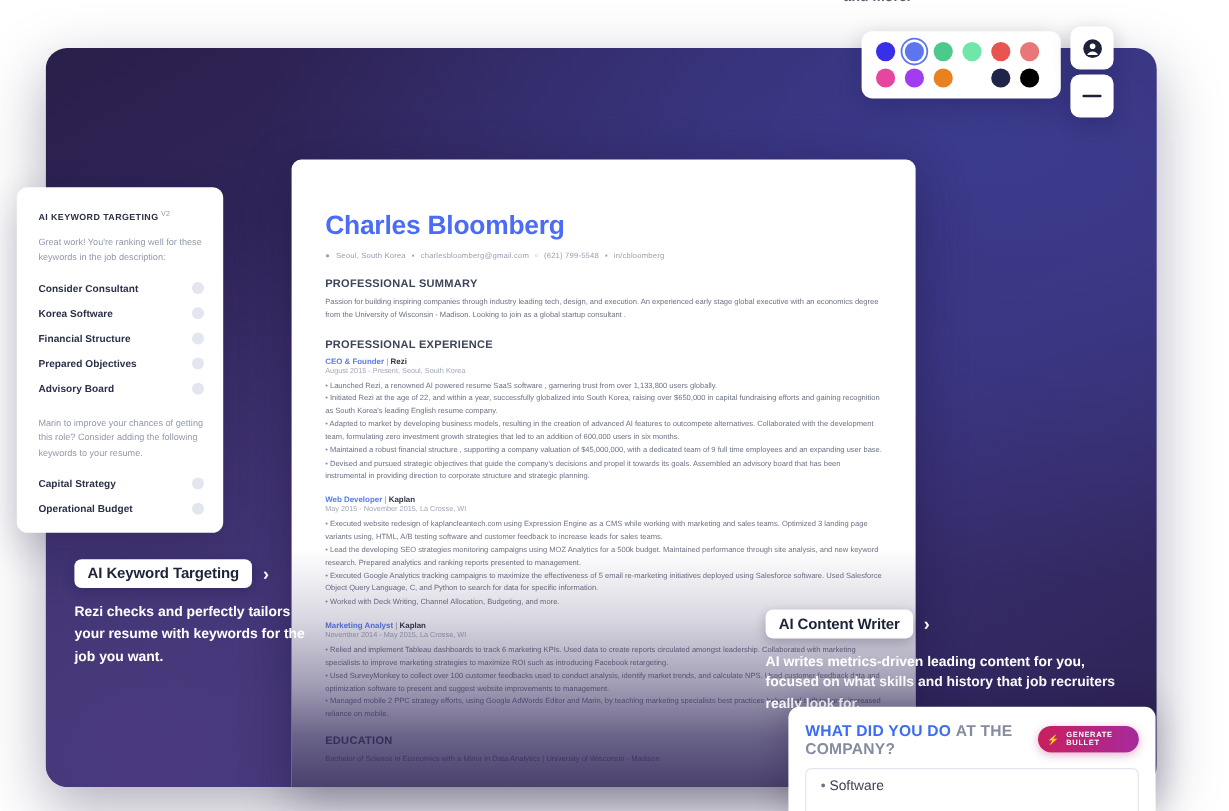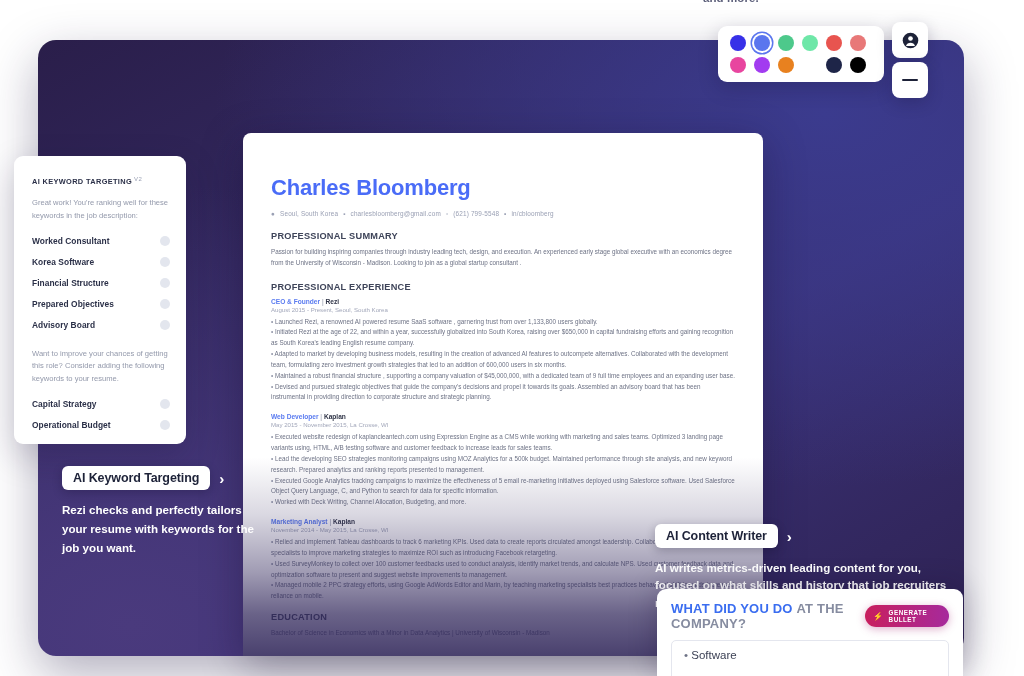--- a/index.html
+++ b/index.html
@@ -101,21 +101,21 @@
   .callout .pillrow { display:flex; align-items:center; gap:9px; margin-bottom:11px; }
   .callout .pill {
     background:#ffffff; border-radius:6px; padding:5px 11px;
     font-size:12.5px; font-weight:bold; color:#1d2238; letter-spacing:-.1px;
     box-shadow:0 3px 10px rgba(15,10,40,.25);
   }
   .callout .chev { color:#ffffff; font-size:15px; font-weight:bold; line-height:1; }
   .callout .ctext { font-size:11.6px; color:#ffffff; line-height:1.62; font-weight:700; }
 
   .callout-kw { left:62px; top:466px; width:200px; }
-  .callout-acw { left:655px; top:508px; width:300px;margin-top:16px; }
+  .callout-acw { left:638px; top:508px; width:300px; }
   .callout-acw .ctext { line-height:1.5; }
 
   
   .bullet-card {
     position:absolute; left:657px; top:589px; width:306px; height:87px;
     background:#ffffff; border-radius:9px 9px 0 0;
     box-shadow:0 -2px 28px rgba(20,12,45,.28);
     padding:12px 14px 0 14px;
   }
   .bc-head { display:flex; align-items:center; justify-content:space-between; margin-bottom:9px; }
@@ -218,42 +218,42 @@
   </div>
   <div class="resume-fade"></div>
 
   <div class="kw-panel">
     <div class="kw-title">
       <span>AI KEYWORD TARGETING</span><span class="v2">v2</span>
     </div>
     <div class="kw-desc">Great work! You're ranking well for these keywords in the job description:</div>
     <div id="kw-matched">
         <div class="kw-row">
-          <span class="lbl">Worked Consultant</span>
+          <span class="lbl">Consider Consultant</span>
           <span class="dot"></span>
         </div>
         <div class="kw-row">
           <span class="lbl">Korea Software</span>
           <span class="dot"></span>
         </div>
         <div class="kw-row">
           <span class="lbl">Financial Structure</span>
           <span class="dot"></span>
         </div>
         <div class="kw-row">
           <span class="lbl">Prepared Objectives</span>
           <span class="dot"></span>
         </div>
         <div class="kw-row">
           <span class="lbl">Advisory Board</span>
           <span class="dot"></span>
         </div>
       </div>
     <div class="kw-gap"></div>
-    <div class="kw-desc">Want to improve your chances of getting this role? Consider adding the following keywords to your resume.</div>
+    <div class="kw-desc">Marin to improve your chances of getting this role? Consider adding the following keywords to your resume.</div>
     <div id="kw-suggested">
         <div class="kw-row">
           <span class="lbl">Capital Strategy</span>
           <span class="dot"></span>
         </div>
         <div class="kw-row">
           <span class="lbl">Operational Budget</span>
           <span class="dot"></span>
         </div>
       </div>

